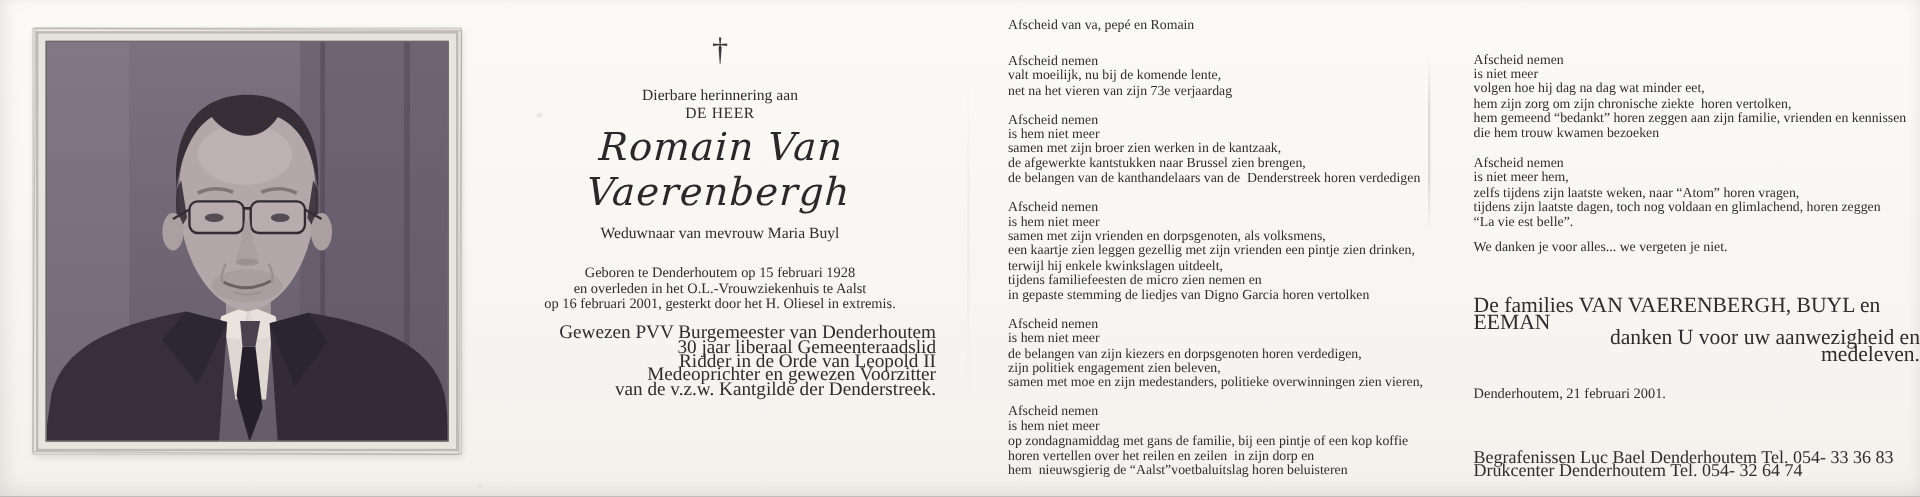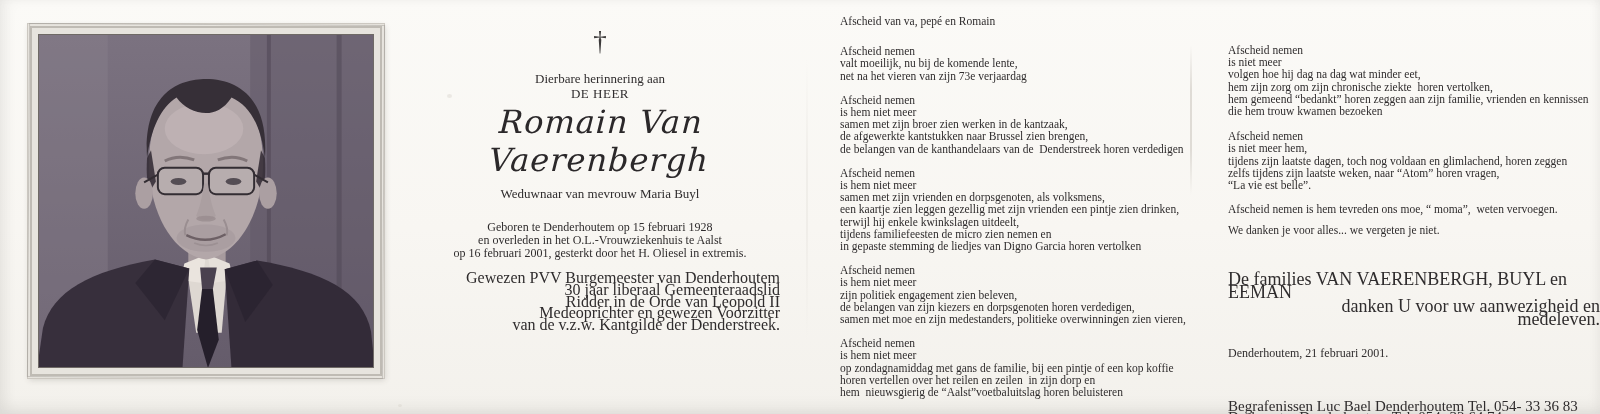--- a/index.html
+++ b/index.html
@@ -164,22 +164,22 @@
         <div class="line">is hem niet meer</div>
         <div class="line">samen met zijn vrienden en dorpsgenoten, als volksmens,</div>
         <div class="line">een kaartje zien leggen gezellig met zijn vrienden een pintje zien drinken,</div>
         <div class="line">terwijl hij enkele kwinkslagen uitdeelt,</div>
         <div class="line">tijdens familiefeesten de micro zien nemen en</div>
         <div class="line">in gepaste stemming de liedjes van Digno Garcia horen vertolken</div>
       </div>
     <div class="stanza">
         <div class="line">Afscheid nemen</div>
         <div class="line">is hem niet meer</div>
+        <div class="line">de belangen van zijn kiezers en dorpsgenoten horen verdedigen,</div>
         <div class="line">zijn politiek engagement zien beleven,</div>
-        <div class="line">de belangen van zijn kiezers en dorpsgenoten horen verdedigen,</div>
         <div class="line">samen met moe en zijn medestanders, politieke overwinningen zien vieren,</div>
       </div>
     <div class="stanza">
         <div class="line">Afscheid nemen</div>
         <div class="line">is hem niet meer</div>
         <div class="line">op zondagnamiddag met gans de familie, bij een pintje of een kop koffie</div>
         <div class="line">horen vertellen over het reilen en zeilen  in zijn dorp en</div>
         <div class="line">hem  nieuwsgierig de “Aalst”voetbaluitslag horen beluisteren</div>
       </div>
   </section>
@@ -189,25 +189,24 @@
         <div class="line">Afscheid nemen</div>
         <div class="line">is niet meer</div>
         <div class="line">volgen hoe hij dag na dag wat minder eet,</div>
         <div class="line">hem zijn zorg om zijn chronische ziekte  horen vertolken,</div>
         <div class="line">hem gemeend “bedankt” horen zeggen aan zijn familie, vrienden en kennissen</div>
         <div class="line">die hem trouw kwamen bezoeken</div>
       </div>
     <div class="stanza stanza-2">
         <div class="line">Afscheid nemen</div>
         <div class="line">is niet meer hem,</div>
+        <div class="line">zelfs tijdens zijn laatste weken, naar “Atom” horen vragen,</div>
         <div class="line">tijdens zijn laatste dagen, toch nog voldaan en glimlachend, horen zeggen</div>
-        <div class="line">zelfs tijdens zijn laatste weken, naar “Atom” horen vragen,</div>
         <div class="line">“La vie est belle”.</div>
       </div>
-    <div class="moma-line line">Afscheid nemen is hem tevreden ons moe, “ moma”,  weten vervoegen.</div>
     <div class="thanks-line line">We danken je voor alles... we vergeten je niet.</div>
     <div class="families">
       <div class="fam-1 line">De families VAN VAERENBERGH, BUYL en EEMAN</div>
       <div class="fam-2 line">danken U voor uw aanwezigheid en medeleven.</div>
     </div>
     <div class="dateline">Denderhoutem, 21 februari 2001.</div>
     <div class="printer-block">
         <div class="line">Begrafenissen Luc Bael Denderhoutem Tel. 054- 33 36 83</div>
         <div class="line">Drukcenter Denderhoutem Tel. 054- 32 64 74</div>
       </div>

